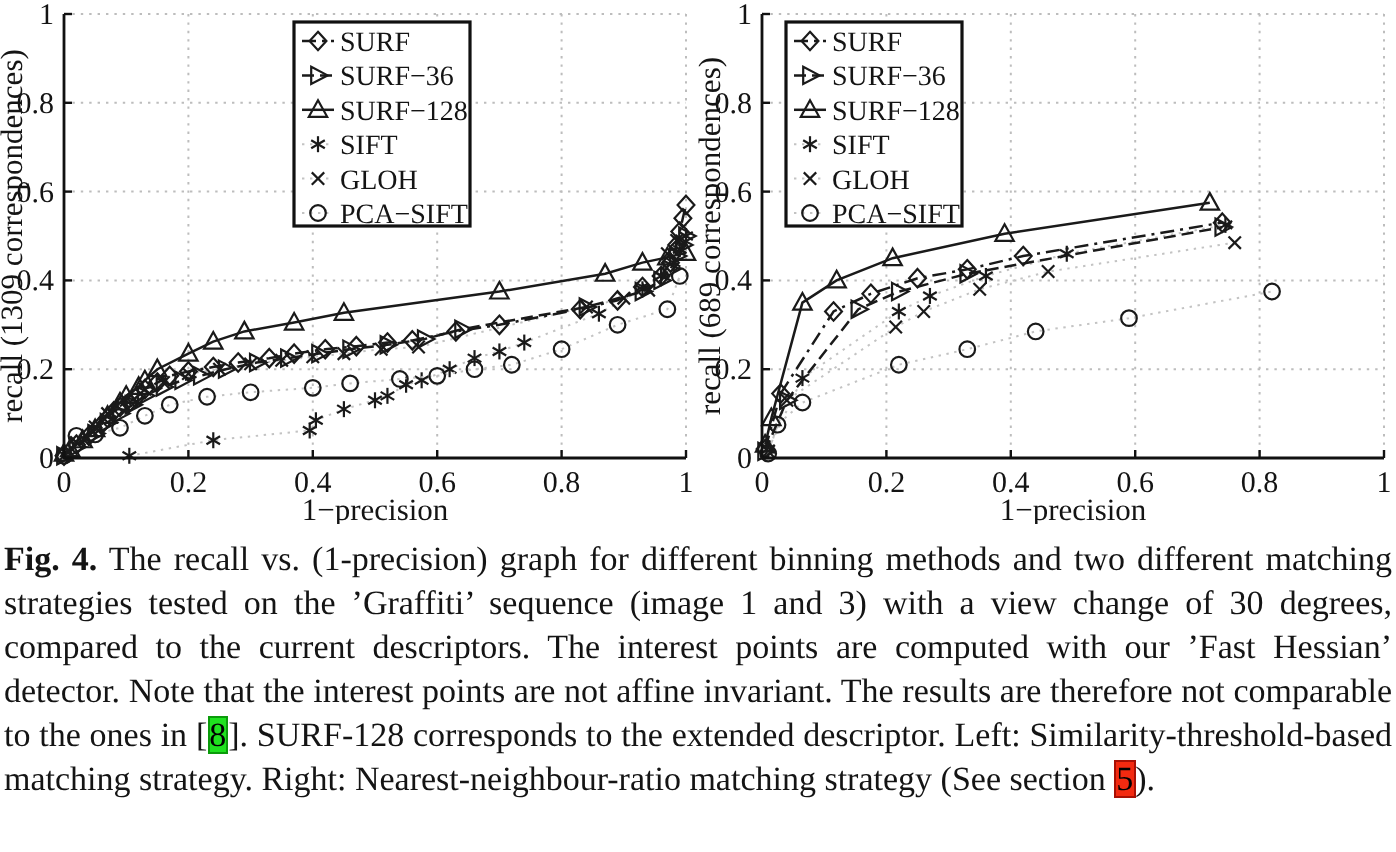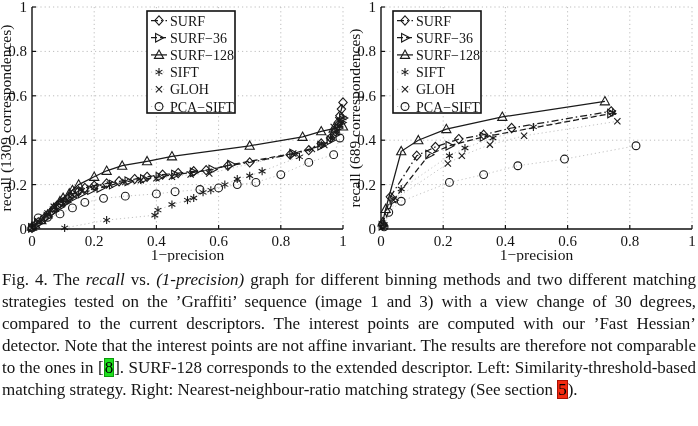--- a/index.html
+++ b/index.html
@@ -2,22 +2,22 @@
 <html><head>
 <meta charset="utf-8">
 <style>
   html,body{margin:0;padding:0;background:#fff;}
   .page{width:698px;height:426px;background:#fff;overflow:hidden;
         font-family:"Liberation Serif", serif;color:#1a1a1a;position:relative;}
   .charts-row{display:flex;flex-direction:row;width:698px;height:262px;}
   .chart-svg{display:block;width:349px;height:262px;}
   .caption{margin:7px 2px 0 2px;font-size:17px;line-height:22px;
            text-align:justify;color:#141414;}
-  .seg-bold{font-weight:normal;}
-  .seg-italic{font-style:italic;margin-top:24px;}
+  .seg-bold{font-weight:bold;}
+  .seg-italic{margin-top:24px;}
   .seg-link-green, .seg-link-red{padding:0 1px;color:#000;}
   svg text{font-family:"Liberation Serif", serif;fill:#141414;}
 </style>
 </head>
 <body>
 
 <div class="page">
   <div class="charts-row">
     <svg class="chart-svg" id="chart-0" viewBox="0 0 349 262">
         <g>

